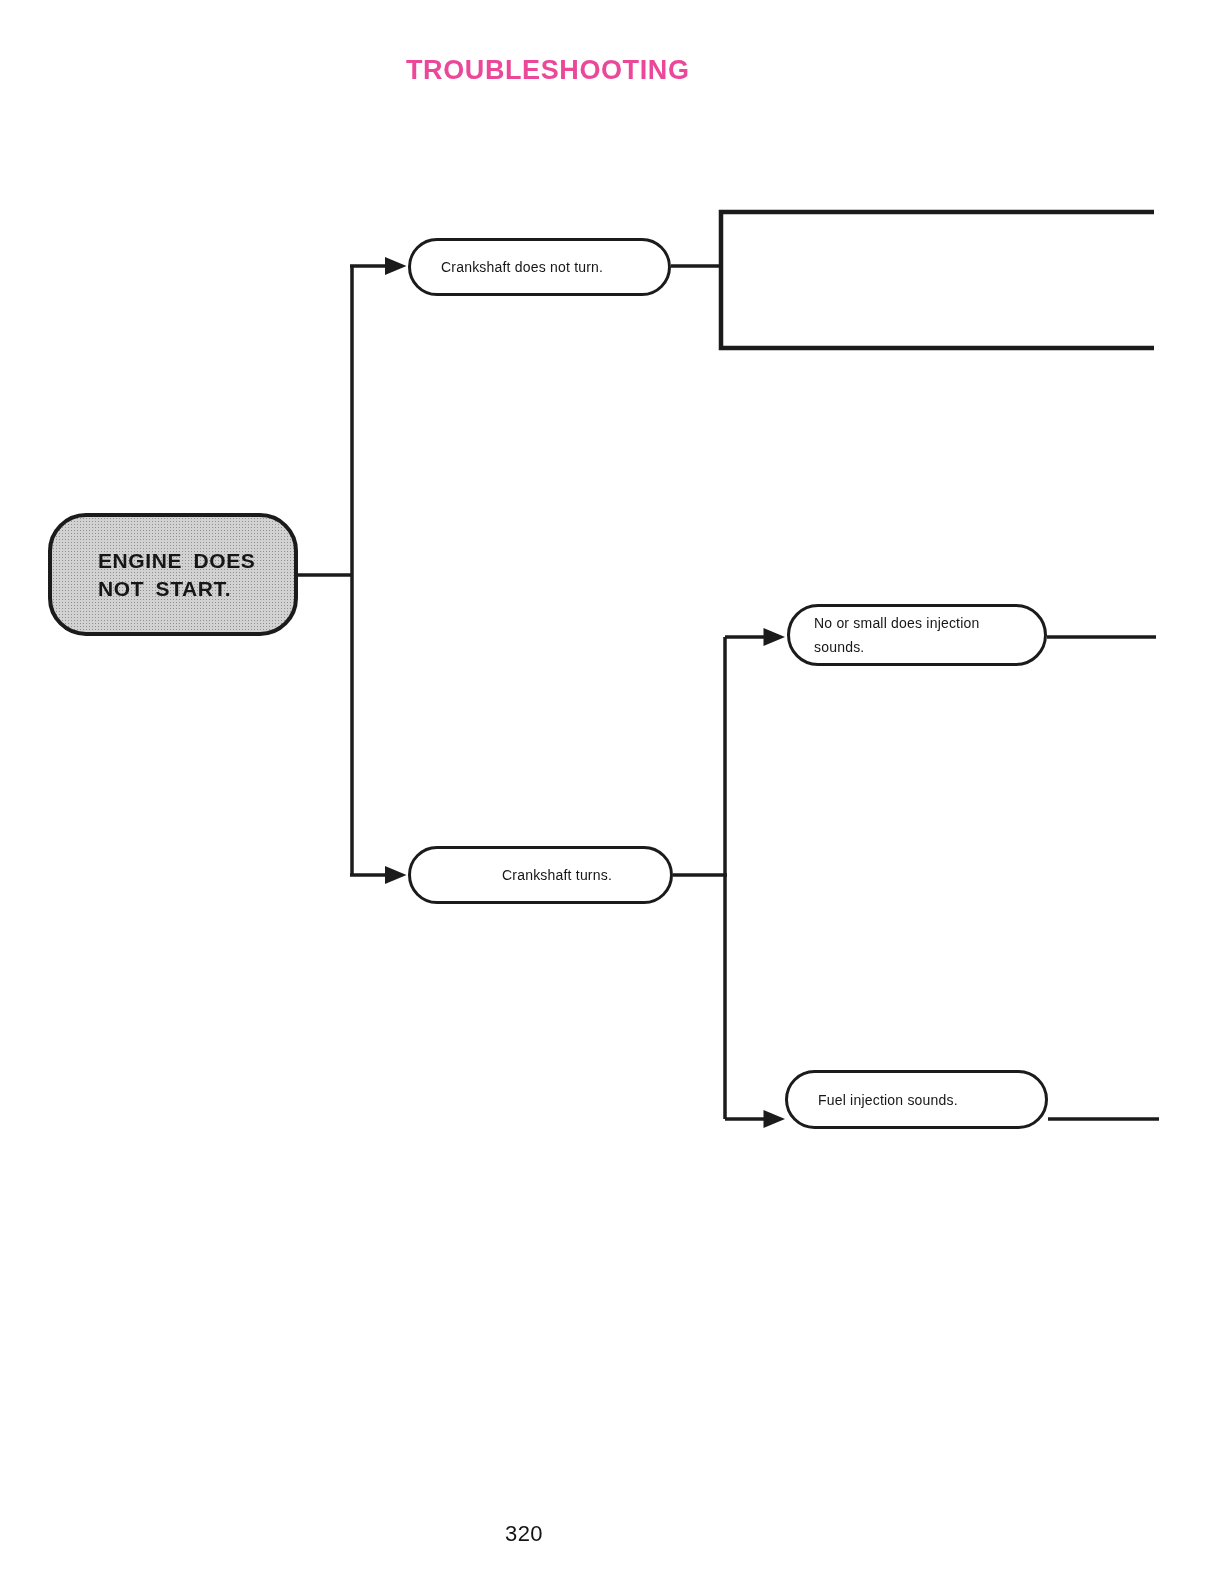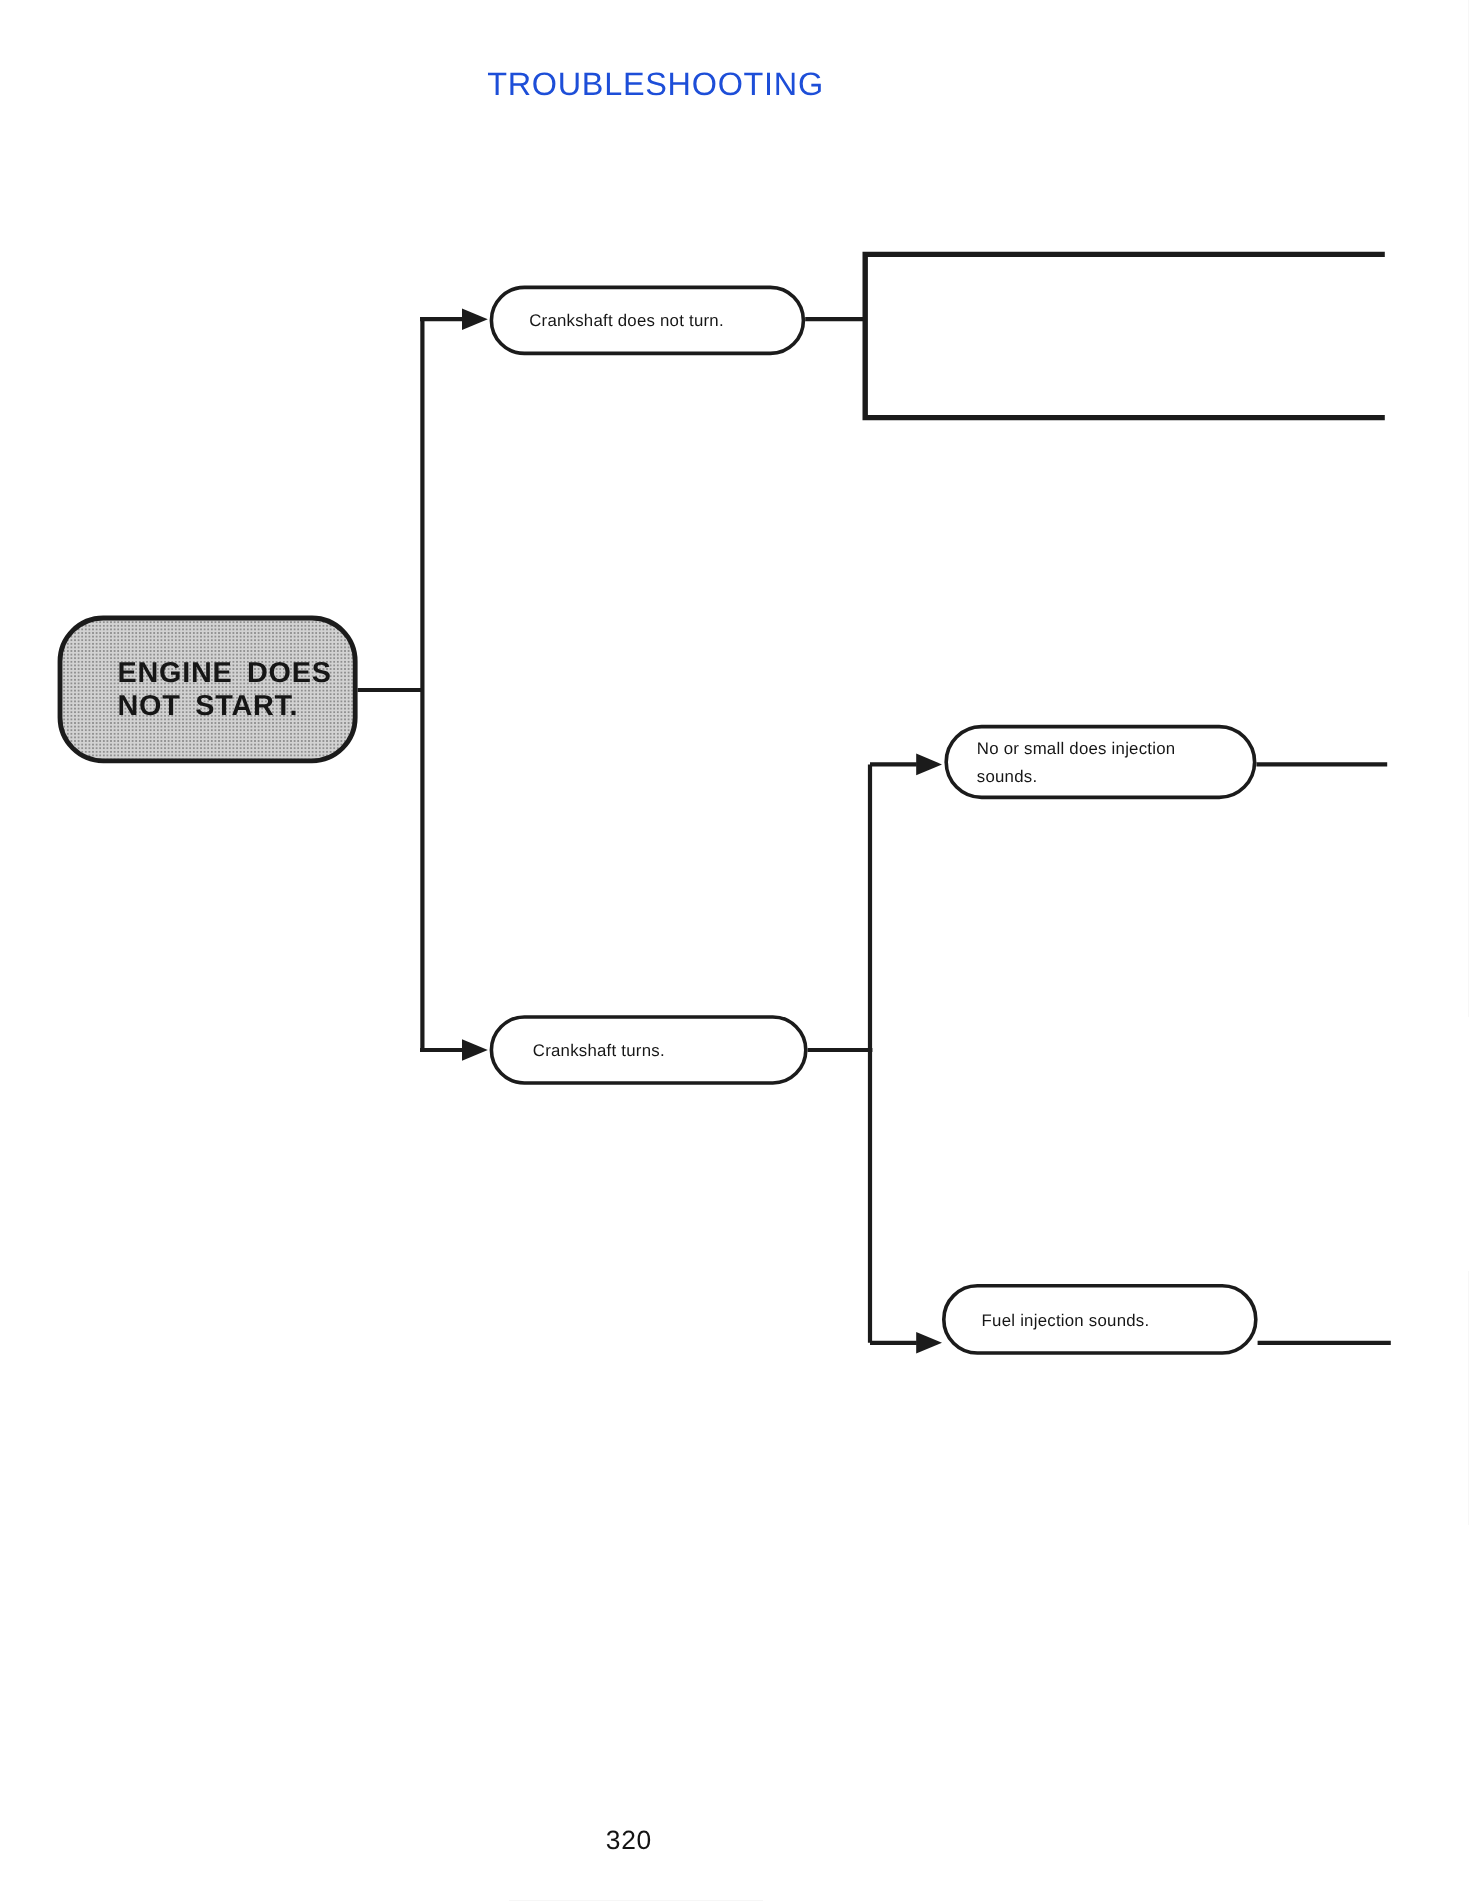--- a/index.html
+++ b/index.html
@@ -12,22 +12,22 @@
   .page{
     position:relative;
     width:1224px;height:1584px;
     background:var(--paper);
     font-family:"Liberation Sans", sans-serif;
     color:var(--line);
     overflow:hidden;
   }
   .title{
     position:absolute;left:406px;top:55px;
-    font-size:27px;font-weight:400;letter-spacing:0.6px;
-    color:#1d4ed8;
+    font-size:27px;font-weight:700;letter-spacing:0.6px;
+    color:#ec4899;
   }
   .wires{
     position:absolute;left:0;top:0;width:1224px;height:1584px;
   }
   .wires path{
     stroke:var(--line);fill:none;
     stroke-linecap:butt;
   }
   .wires path.w{stroke-width:3.5px;}
   .wires path.box{stroke-width:4.5px;}
@@ -39,27 +39,27 @@
     display:flex;align-items:center;
     font-size:14px;letter-spacing:0.2px;
     color:#161616;
   }
   .node.root{
     left:48px;top:513px;width:250px;height:123px;
     border-width:4px;border-radius:38px;
     background-color:var(--root-fill);
     background-image:radial-gradient(circle, #8f8f8f 0.8px, rgba(0,0,0,0) 1px);
     background-size:3px 3px;
-    font-size:24px;font-weight:700;letter-spacing:0.6px;word-spacing:5px;
+    font-size:21px;font-weight:700;letter-spacing:0.6px;word-spacing:5px;
     line-height:28px;
     padding-left:46px;
     white-space:pre-line;
   }
   .node.pill-1{left:408px;top:238px;width:263px;height:58px;border-radius:29px;padding-left:30px;}
-  .node.pill-2{left:408px;top:846px;width:265px;height:58px;border-radius:29px;padding-left:33px;}
+  .node.pill-2{left:408px;top:846px;width:265px;height:58px;border-radius:29px;padding-left:33px;justify-content:center;}
   .node.pill-3{left:787px;top:604px;width:260px;height:62px;border-radius:31px;padding-left:24px;line-height:24px;padding-right:14px;}
   .node.pill-4{left:785px;top:1070px;width:263px;height:59px;border-radius:29.5px;padding-left:30px;}
   .page-number{
     position:absolute;left:489px;top:1521px;width:70px;
     text-align:center;font-size:22px;color:#141414;letter-spacing:0.5px;
   }
 </style>
 </head>
 <body>
 

